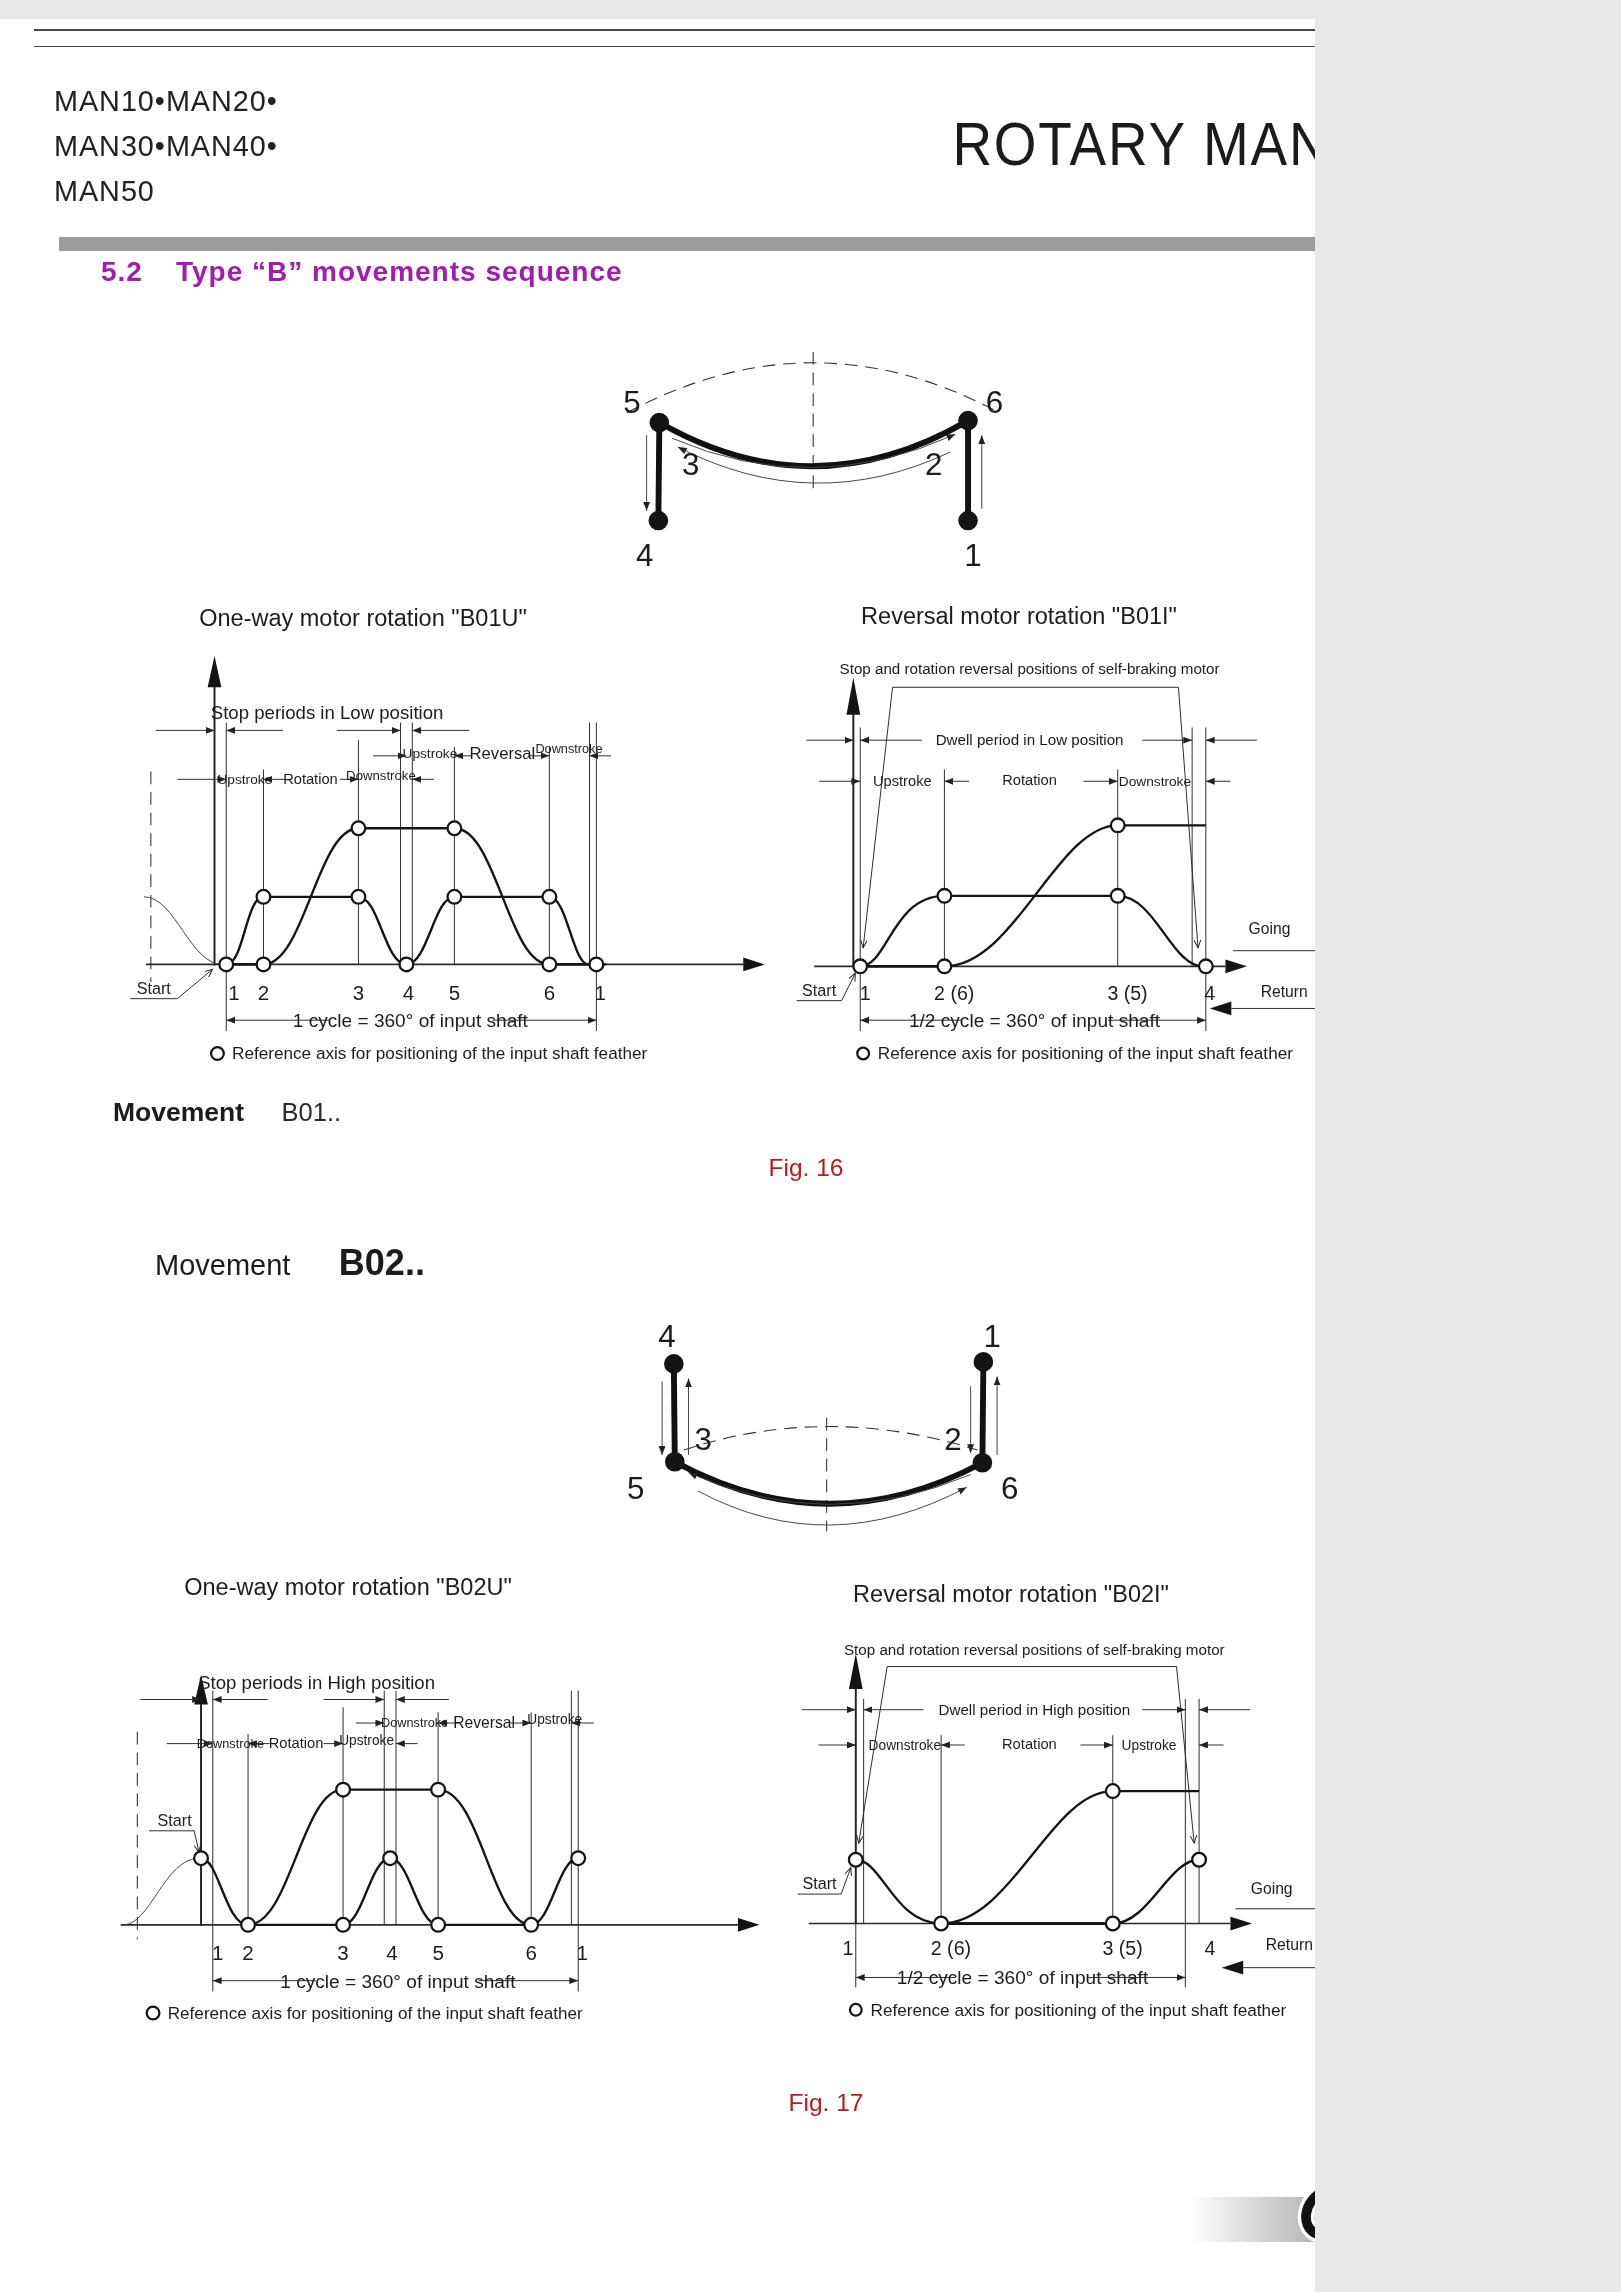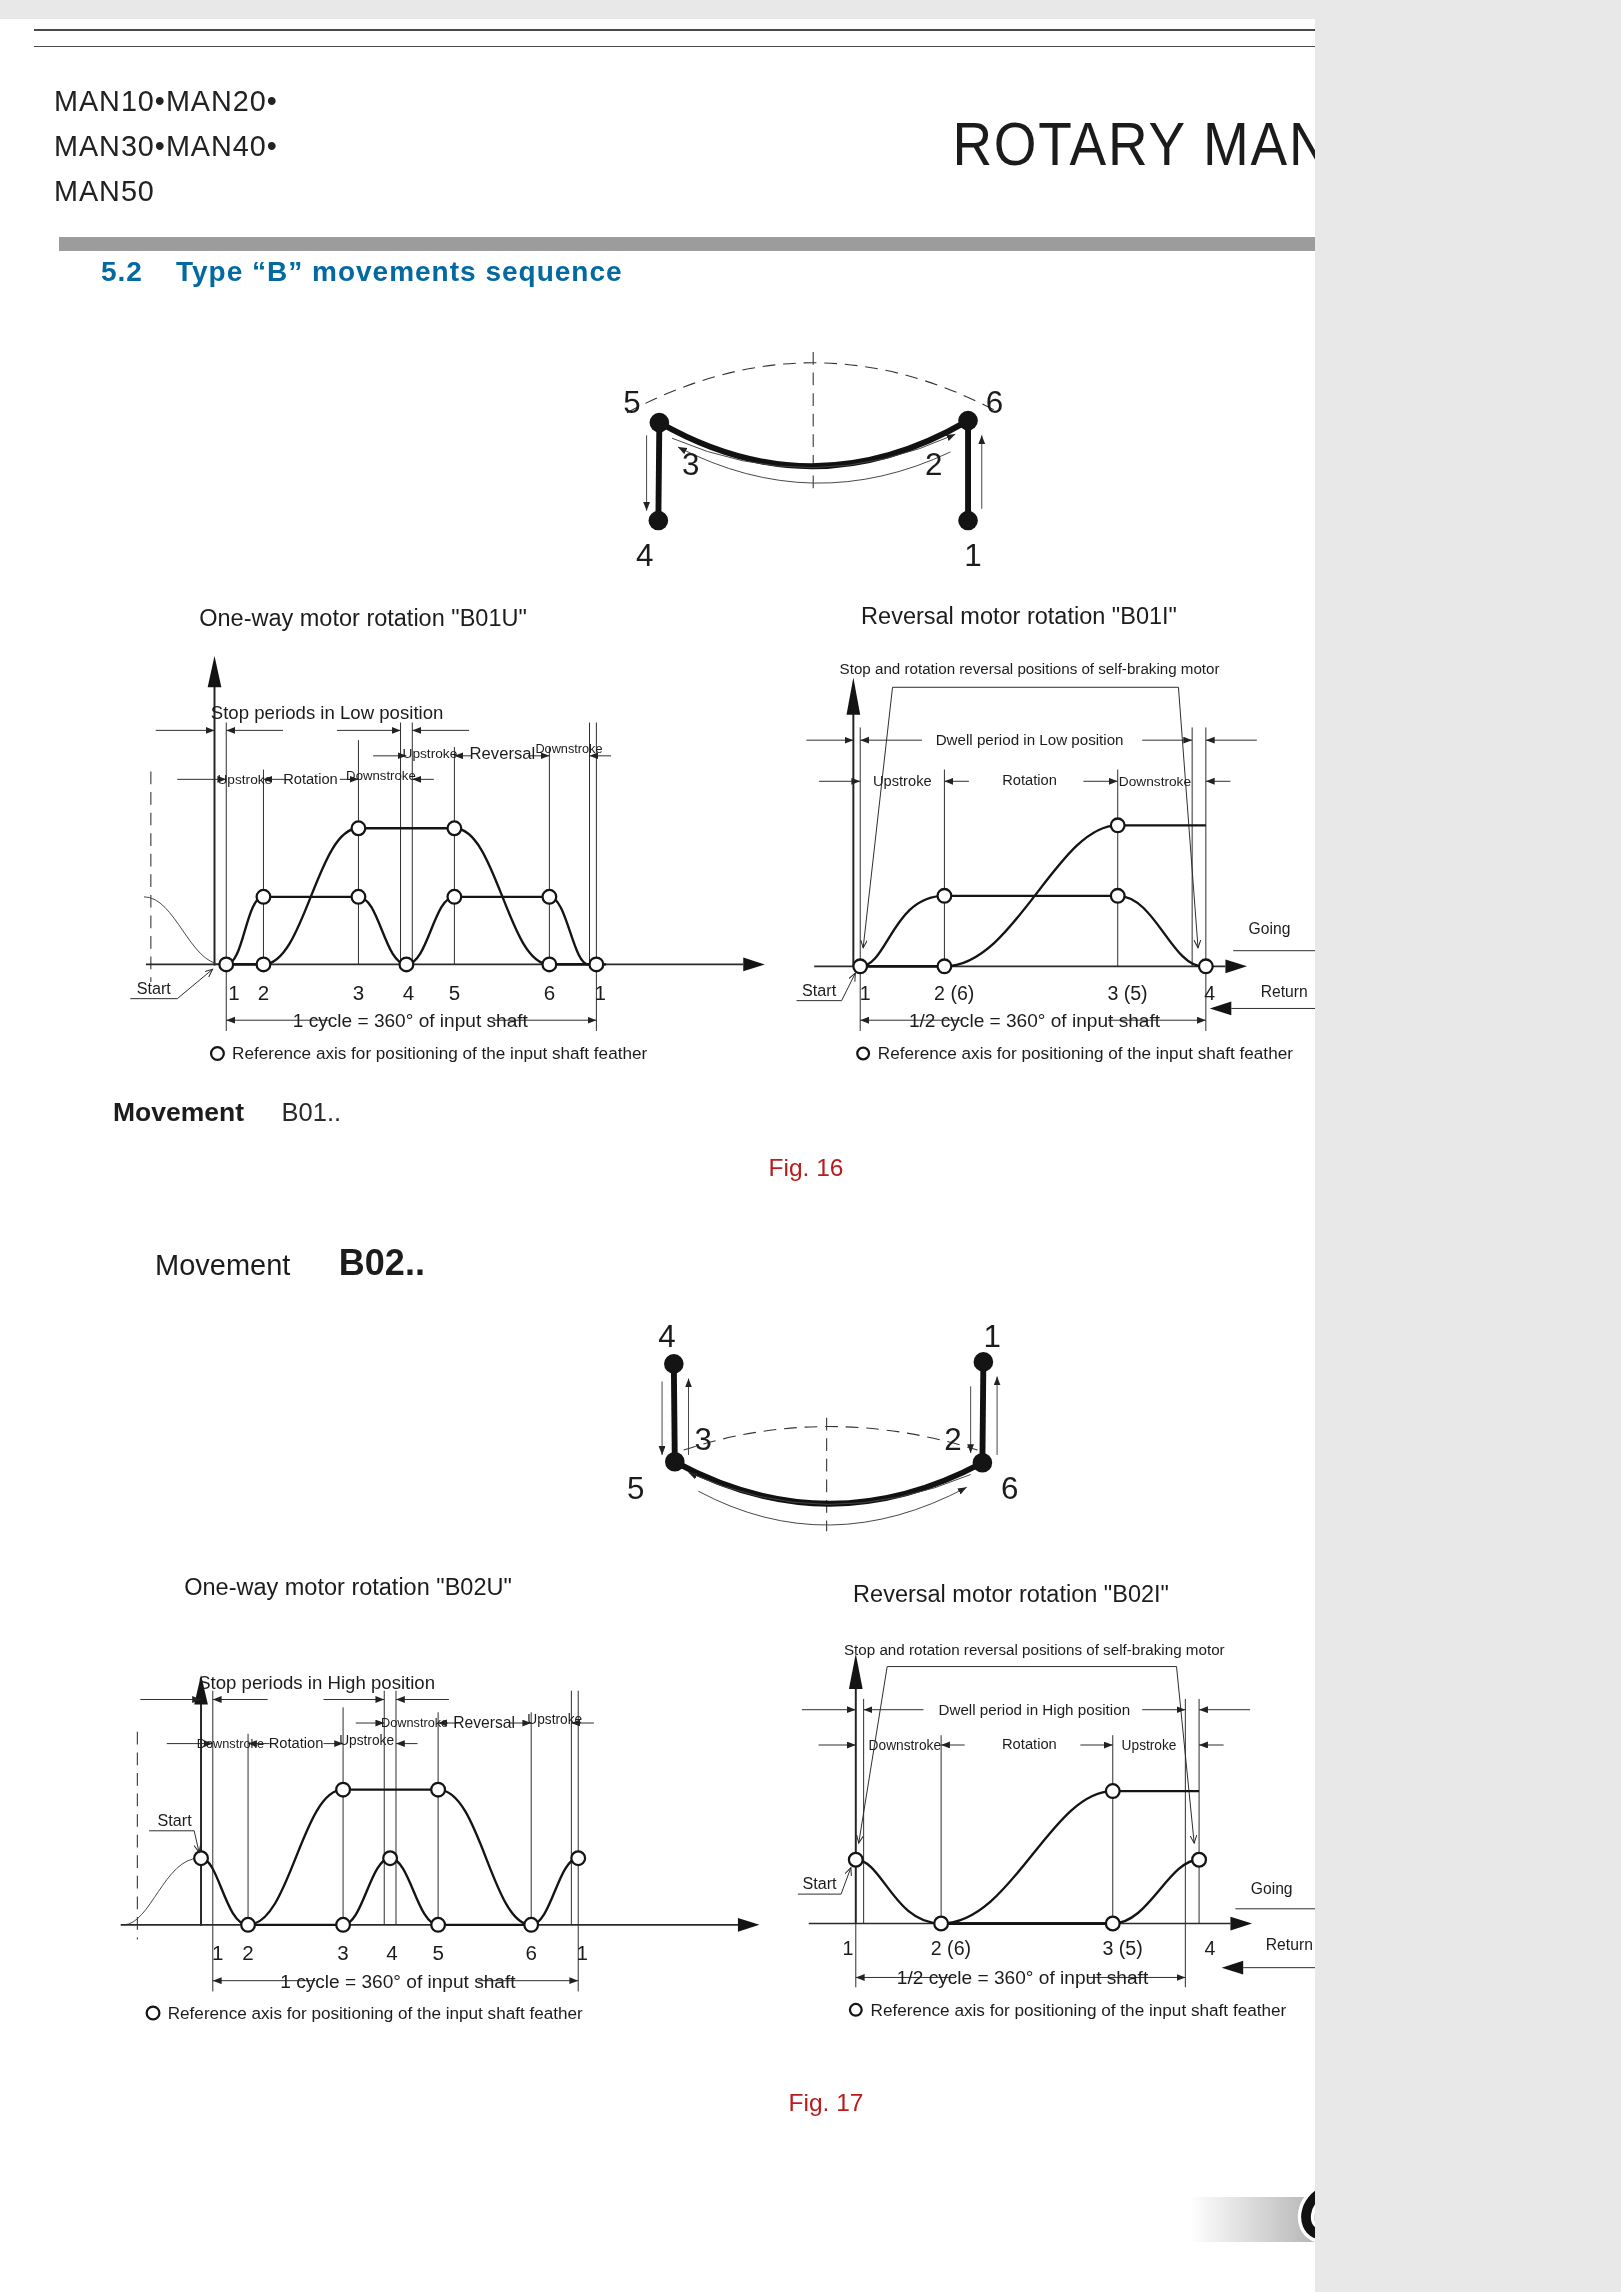--- a/index.html
+++ b/index.html
@@ -5,21 +5,21 @@
   html,body{margin:0;padding:0;background:#e8e8e8;}
   #page{position:relative;width:1315px;height:2293px;background:#ffffff;
         font-family:"Liberation Sans",sans-serif;color:#1c1c1c;overflow:hidden;margin-top:19px;}
   .abs{position:absolute;}
   .rule{background:#4a4a4a;height:2px;}
   #models{left:54px;top:59px;font-size:30px;line-height:45px;letter-spacing:1px;
           color:#222;transform:scaleX(.96);transform-origin:left;}
   #big-title{left:882px;top:90px;width:704px;text-align:right;font-size:61px;
              letter-spacing:2px;color:#1b1b1b;transform:scaleX(.9);transform-origin:right;white-space:nowrap;}
   #gray-bar{left:59px;top:218px;width:1529px;height:13.7px;background:#9c9c9c;}
-  #section-head{left:101px;top:237px;font-size:28px;font-weight:bold;color:#0369a1;letter-spacing:1px;}
+  #section-head{left:101px;top:237px;font-size:28px;font-weight:bold;color:#a21caf;letter-spacing:1px;}
   #section-head .num{margin-right:33px;}
   .fig-title{position:absolute;font-size:23.5px;color:#1c1c1c;text-align:center;white-space:nowrap;}
   .caption{position:absolute;font-size:24.5px;color:#b91c1c;text-align:center;width:196px;}
   .movement{position:absolute;color:#1c1c1c;white-space:nowrap;}
   svg{position:absolute;overflow:visible;}
   svg text{font-family:"Liberation Sans",sans-serif;fill:#1c1c1c;}
   .ln{stroke:#2a2a2a;stroke-width:1;fill:none;}
   .ln2{stroke:#2a2a2a;stroke-width:1.6;fill:none;}
   .cv{stroke:#141414;stroke-width:2.4;fill:none;}
   .cvb{stroke:#141414;stroke-width:2.8;fill:none;}

